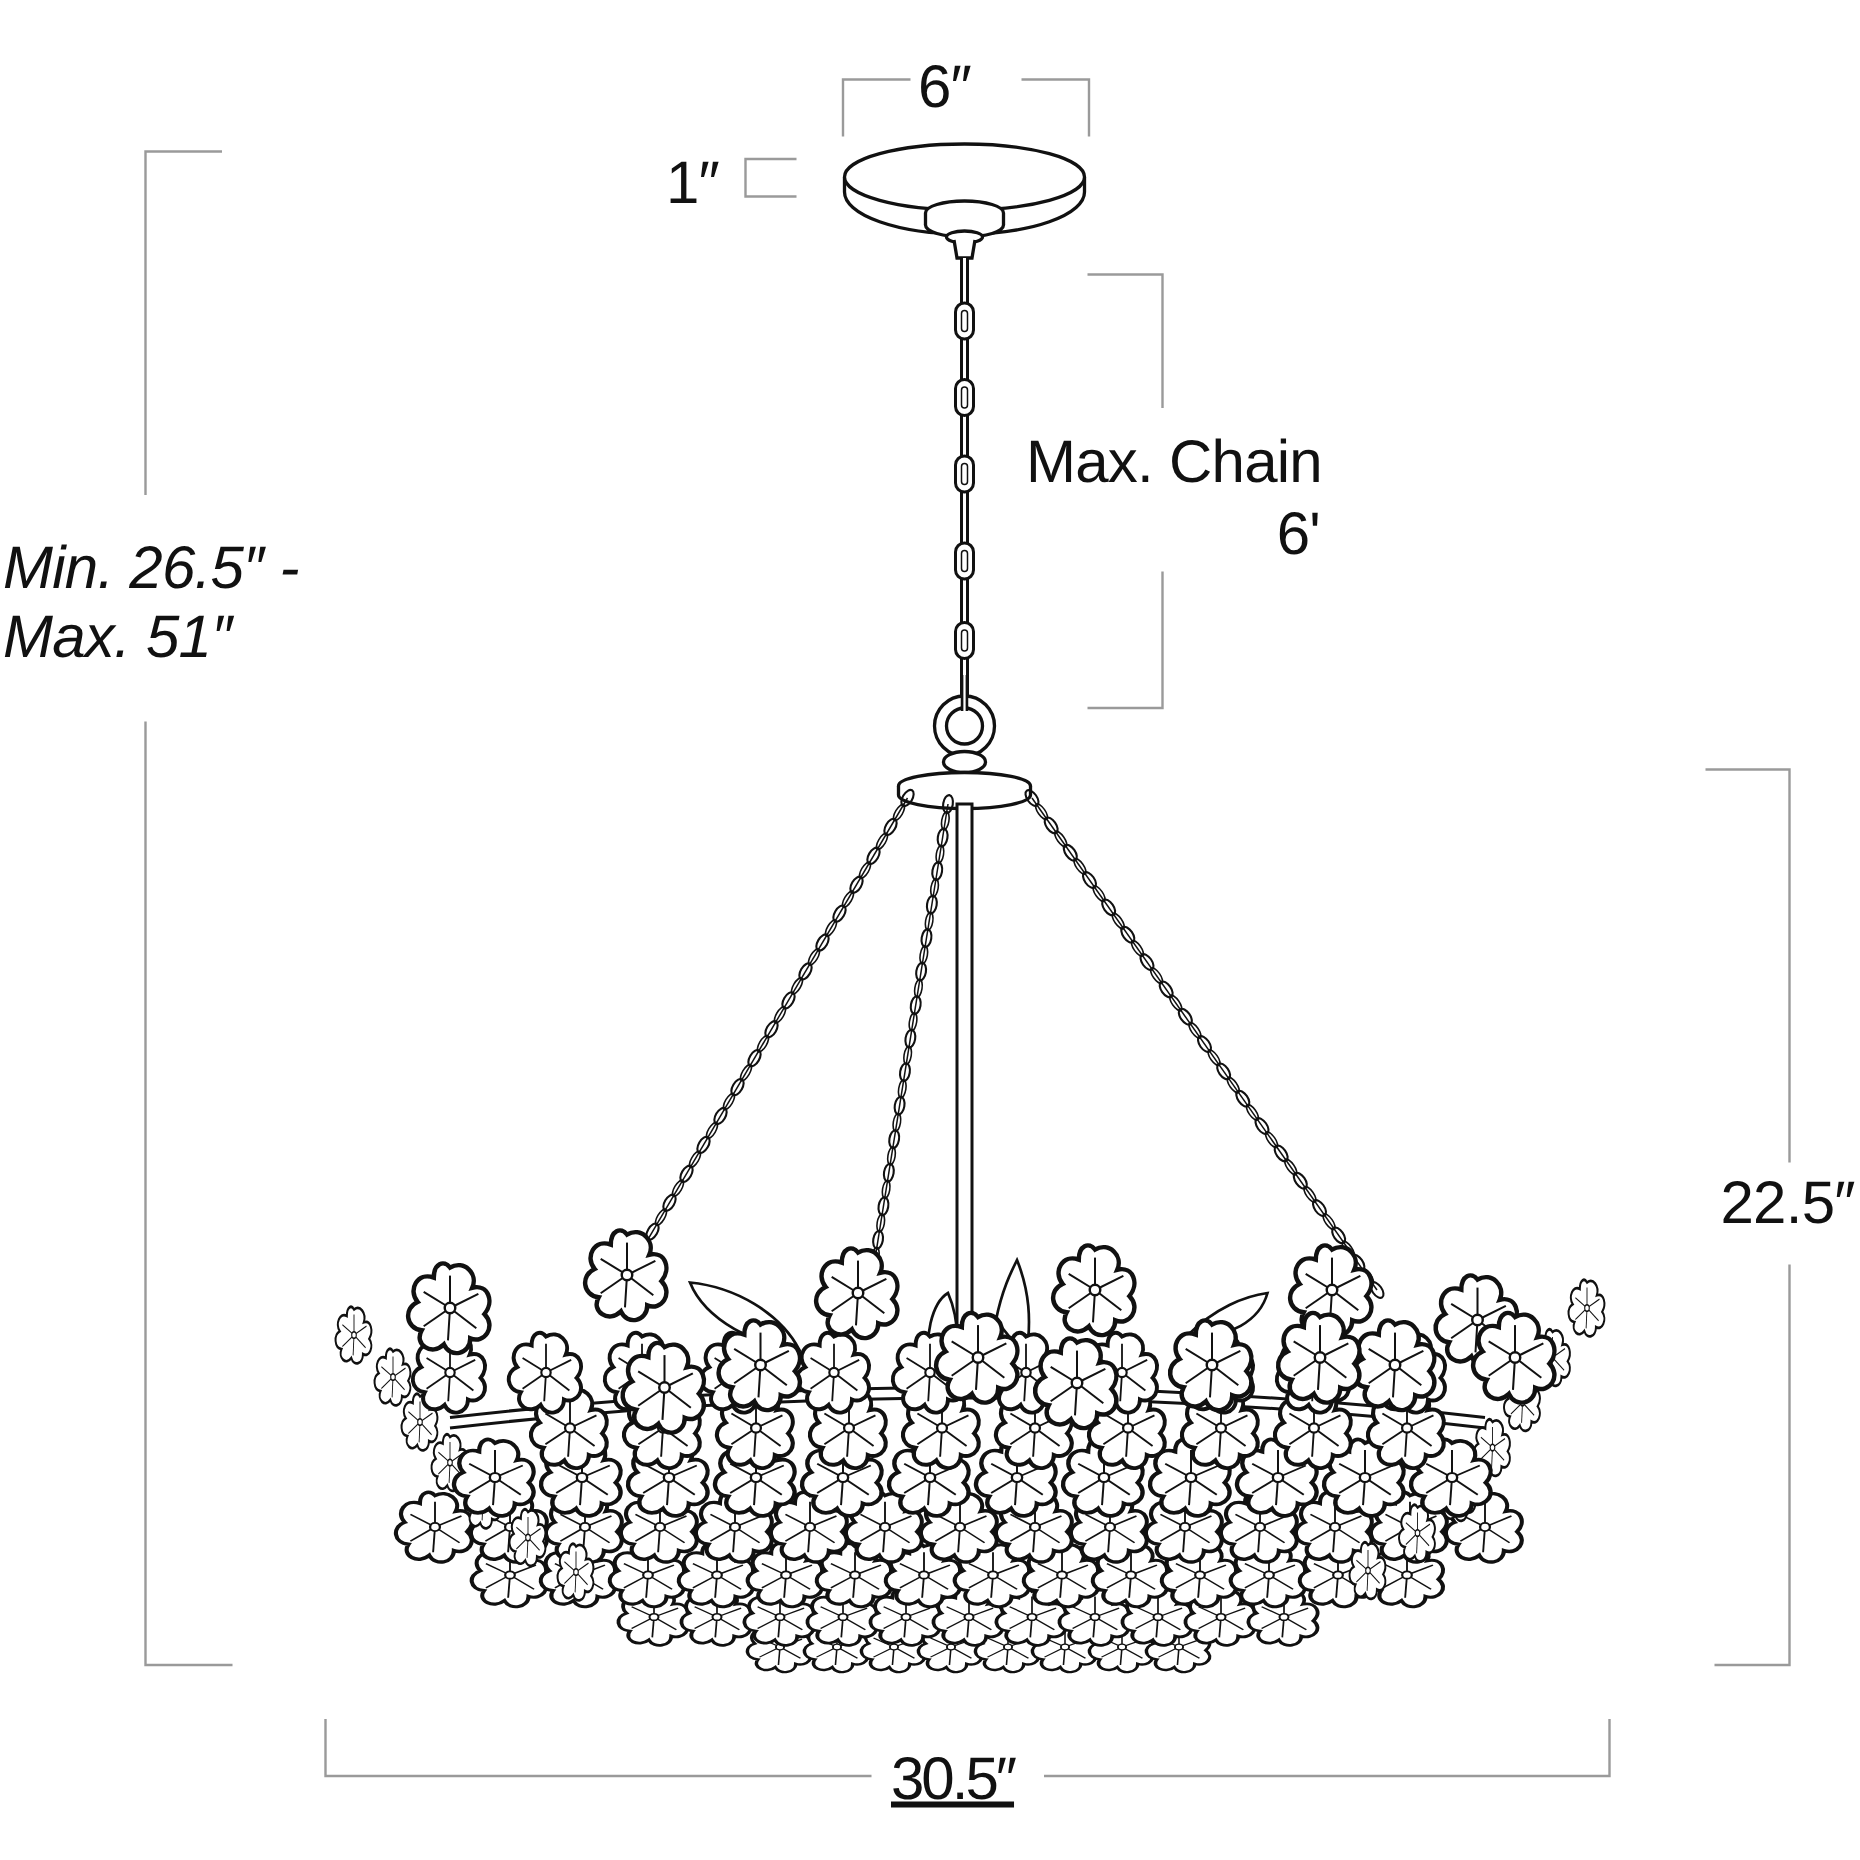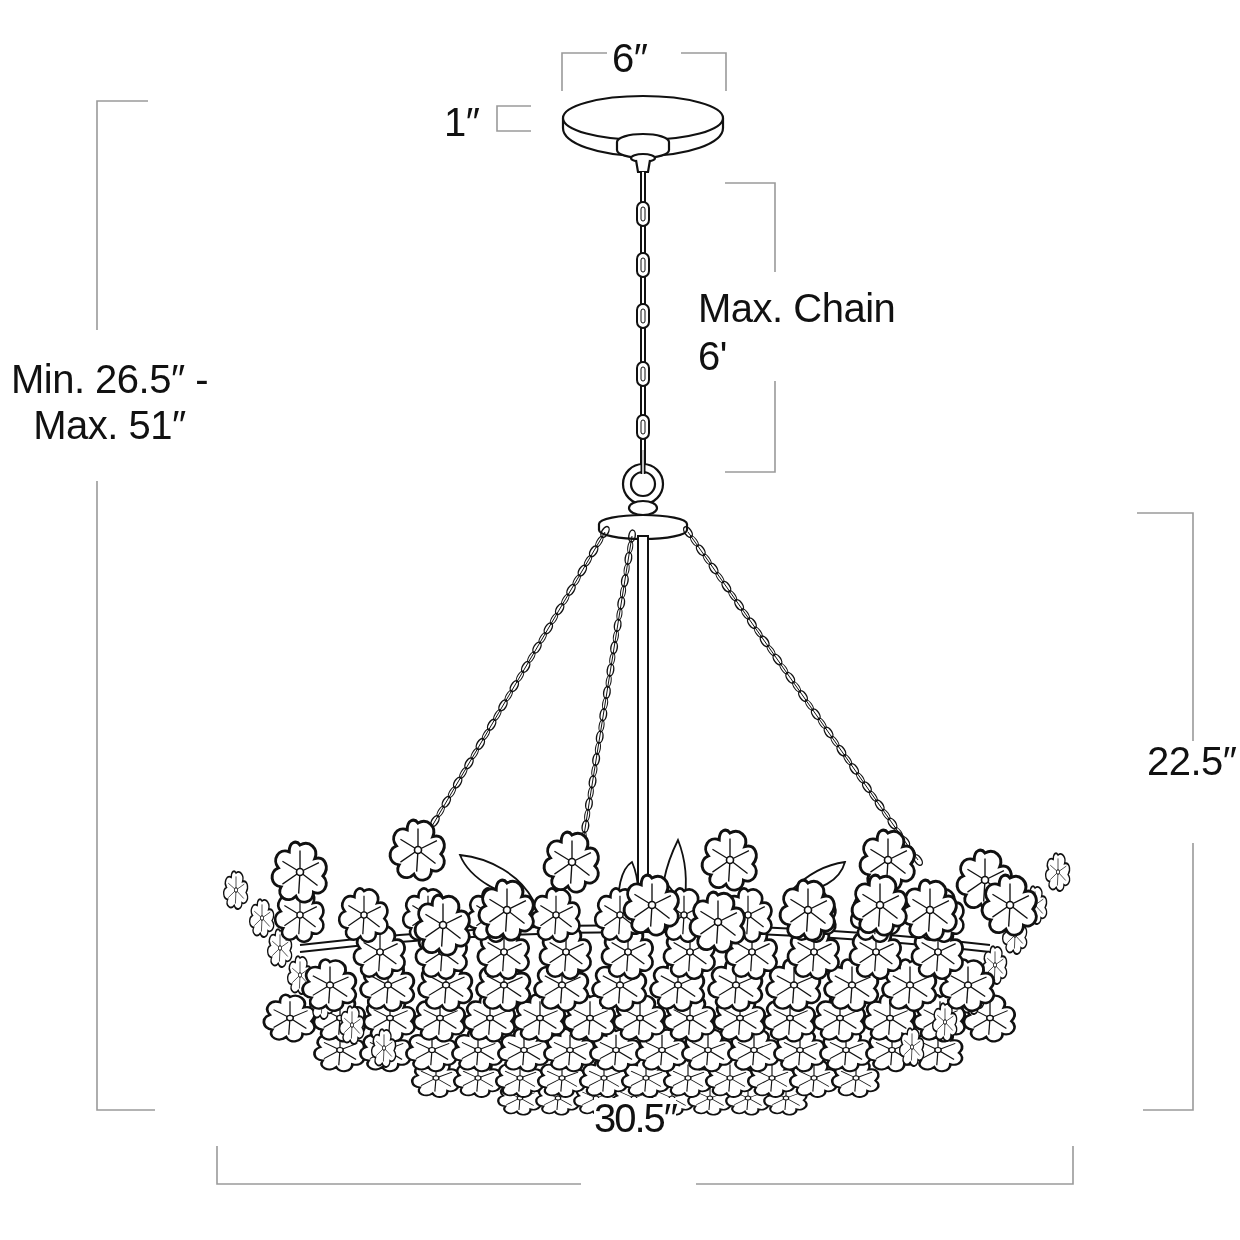--- a/index.html
+++ b/index.html
@@ -5,24 +5,24 @@
   html, body { margin: 0; padding: 0; background: #ffffff; }
   body { width: 1240px; height: 1240px; position: relative; overflow: hidden; font-family: "Liberation Sans", "DejaVu Sans", sans-serif; }
   .diagram { position: absolute; left: 0; top: 0; width: 1240px; height: 1240px; }
   .dim-label {
     position: absolute; color: #111; background: #fff;
     font-family: "Liberation Sans", "DejaVu Sans", sans-serif;
     font-size: 40px; line-height: 1; white-space: nowrap; letter-spacing: -0.5px;
   }
   .lbl-canopy-width { left: 612px; top: 38px; }
   .lbl-canopy-height { left: 444px; top: 102px; }
-  .lbl-chain { left: 698px; top: 284px; width: 196px; text-align: left; line-height: 1.2; }
-  .lbl-overall { left: 2px; top: 356px; width: 215px; text-align: center; line-height: 1.15; }
-  .lbl-body-height { left: 1147px; top: 741px; }
-  .lbl-width { left: 594px; top: 1098px; letter-spacing: -2px; }
+  .lbl-chain { left: 684px; top: 284px; width: 196px; text-align: right; line-height: 1.2; }
+  .lbl-overall { left: 2px; top: 356px; width: 215px; text-align: left; line-height: 1.15; font-style: italic; }
+  .lbl-body-height { left: 1147px; top: 782px; }
+  .lbl-width { left: 594px; top: 1166px; letter-spacing: -2px; text-decoration: underline; }
   .lbl-chain span, .lbl-overall span { display: block; }
 </style>
 </head>
 <body>
 
 <div class="diagram">
   <svg width="1240" height="1240" viewBox="0 0 1240 1240" xmlns="http://www.w3.org/2000/svg">
     <defs>
       <g id="flower">
         <path d="M0,-20 C7,-24 14,-17 11,-10 C19,-12 22,-3 17,3 C23,9 17,18 10,15 C10,23 0,25 -3,18 C-9,24 -18,18 -14,11 C-22,10 -23,0 -16,-3 C-21,-9 -16,-18 -8,-15 C-8,-22 -3,-24 0,-20 Z" fill="#fff" stroke="#111" stroke-width="2.2"></path>

